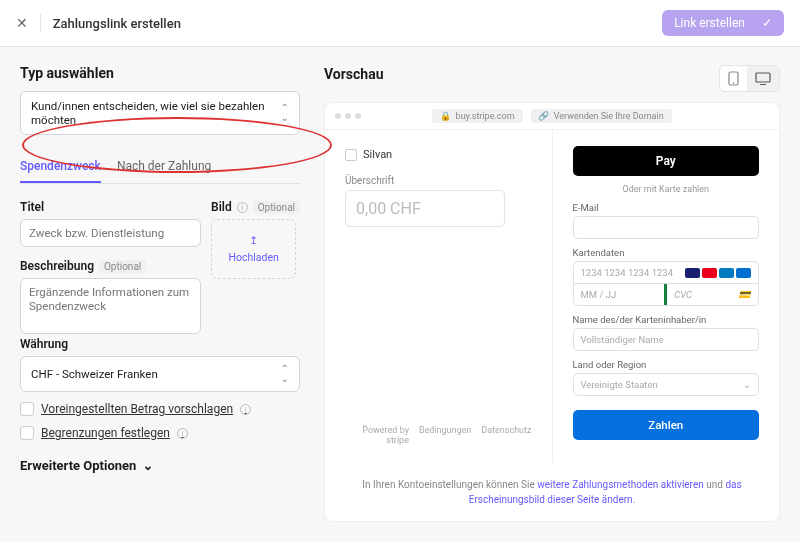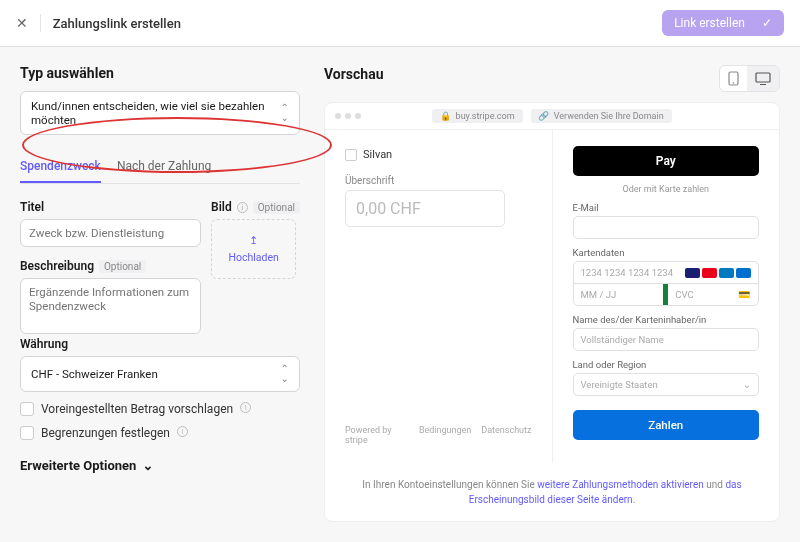--- a/index.html
+++ b/index.html
@@ -17,51 +17,51 @@
     .tabs { display:flex; gap:16px; margin-top:18px; border-bottom:1px solid #e3e3e6; }
     .tab { padding:6px 0 8px; font-size:12px; color:#666; cursor:pointer; border-bottom:2px solid transparent; }
     .tab.active { color:#635bff; border-bottom-color:#635bff; font-weight:500; }
     .form-row { margin-top:16px; display:flex; gap:10px; }
     .field { flex:1; }
     .label { font-size:12px; font-weight:600; margin-bottom:5px; display:flex; align-items:center; gap:5px; }
     .tag-opt { font-size:10px; color:#888; background:#f0f0f2; padding:1px 5px; border-radius:3px; font-weight:400; }
     .input, .textarea, .sel { width:100%; border:1px solid #d5d5d9; border-radius:6px; padding:6px 8px; font-size:11.5px; background:#fff; color:#888; }
     .textarea { height:56px; resize:none; }
     .upload-box { width:85px; border:1px dashed #d5d5d9; border-radius:6px; display:flex; flex-direction:column; align-items:center; justify-content:center; font-size:10.5px; color:#635bff; gap:4px; padding:14px 4px; cursor:pointer; text-align:center; }
-    .chk-row { display:flex; align-items:flex-start; gap:7px; margin-top:10px; font-size:12px; color:#333; }
+    .chk-row { display:flex; align-items:center; gap:7px; margin-top:10px; font-size:12px; color:#333;text-decoration:underline; }
     .chk { width:14px; height:14px; border:1px solid #ccc; border-radius:3px; background:#fff; cursor:pointer; display:inline-block; }
     .expand { margin-top:18px; font-size:13px; font-weight:700; display:flex; align-items:center; gap:6px; cursor:pointer; }
     .preview-head { display:flex; justify-content:space-between; align-items:center; margin-bottom:10px; }
     .dev-toggle { display:flex; border:1px solid #e3e3e6; border-radius:6px; overflow:hidden; background:#fff; }
     .dev-toggle span { padding:5px 8px; cursor:pointer; display:flex; align-items:center; }
     .dev-toggle span.active { background:#f0f0f2; }
     .preview-box { background:#fff; border-radius:8px; border:1px solid #eee; min-height:420px; display:flex; flex-direction:column; }
     .browser-bar { display:flex; align-items:center; justify-content:center; gap:8px; padding:6px 10px; font-size:9px; color:#888; border-bottom:1px solid #f0f0f2; position:relative; }
     .dots { position:absolute; left:10px; display:flex; gap:4px; }
     .dots span { width:6px; height:6px; border-radius:50%; background:#ddd; }
     .url-chip { background:#f0f0f2; padding:2px 8px; border-radius:3px; display:flex; gap:4px; align-items:center; }
     .preview-body { flex:1; display:flex; }
     .pv-left { flex:1; padding:18px 20px; display:flex; flex-direction:column; }
     .pv-right { flex:1; padding:16px 20px; border-left:1px solid #f0f0f2; }
     .brand { display:flex; align-items:center; gap:6px; font-size:11px; color:#333; margin-bottom:14px; }
     .brand-sq { width:12px; height:12px; border:1px solid #ccc; border-radius:2px; }
     .overline { font-size:10px; color:#888; margin-bottom:4px; }
     .amount-input { border:1px solid #e3e3e6; border-radius:5px; padding:8px 10px; font-size:16px; color:#bbb; width:160px; }
-    .pv-footer { margin-top:auto; font-size:9px; color:#aaa; display:flex; gap:10px; }
+    .pv-footer { margin-top:auto; font-size:9px; color:#aaa; display:flex; gap:10px;text-align:right; }
     .apple-pay { background:#000; color:#fff; border-radius:5px; text-align:center; padding:8px; font-size:12px; font-weight:600; margin-bottom:8px; cursor:pointer; }
     .or-text { font-size:9px; color:#999; text-align:center; margin-bottom:8px; }
     .pv-label { font-size:9.5px; color:#666; margin-bottom:3px; margin-top:8px; display:block; }
     .pv-input { border:1px solid #e0e0e3; border-radius:5px; padding:5px 7px; font-size:9.5px; color:#aaa; width:100%; background:#fff; display:flex; align-items:center; justify-content:space-between; }
     .card-group { border:1px solid #e0e0e3; border-radius:5px; overflow:hidden; }
     .card-group .pv-row { border:none; border-top:1px solid #e0e0e3; border-radius:0; }
     .card-group .pv-row:first-child { border-top:none; }
     .pv-row { display:flex; padding:5px 7px; font-size:9.5px; color:#aaa; justify-content:space-between; align-items:center; }
     .half { display:flex; }
     .half > div { flex:1; padding:5px 7px; font-size:9.5px; color:#aaa; }
-    .half > div:last-child { border-left:5px solid #15803d; }
+    .half > div:last-child { border-left:3px solid #15803d;font-style:italic; }
     .pay-btn { background:#0570de; color:#fff; border-radius:5px; text-align:center; padding:8px; font-size:11.5px; font-weight:500; margin-top:14px; cursor:pointer; }
     .footer-note { text-align:center; font-size:10px; color:#888; margin-top:14px; padding:0 20px 14px; line-height:1.5; }
     .footer-note a { color:#635bff; text-decoration:none; }
     .info-ic { width:11px; height:11px; border:1px solid #bbb; border-radius:50%; display:inline-flex; align-items:center; justify-content:center; font-size:8px; color:#bbb; }
     .card-icons { display:flex; gap:2px; align-items:center; }
     .ci { width:15px; height:10px; border-radius:2px; }
     .highlight-circle { position:absolute; border:2.5px solid #d33; border-radius:50%; width:310px; height:56px; top:52px; left:2px; pointer-events:none; z-index:5; }
     svg { display:block; }
   </style>
 </head>

